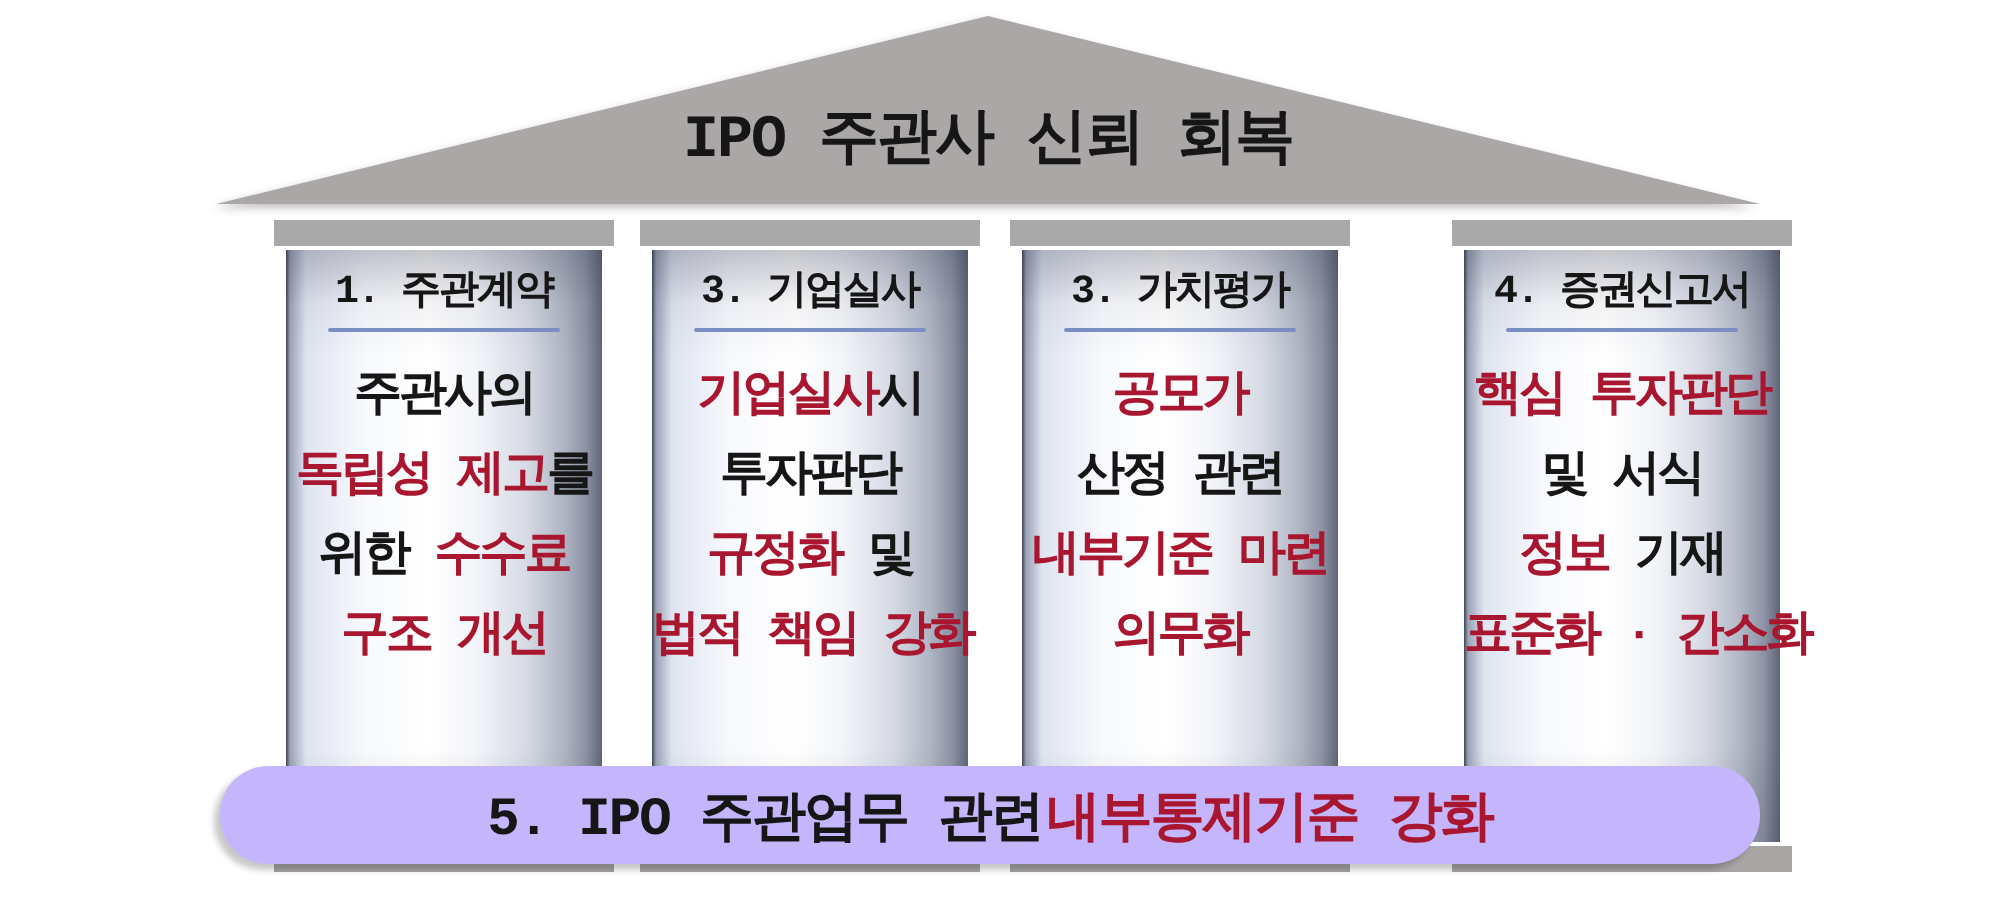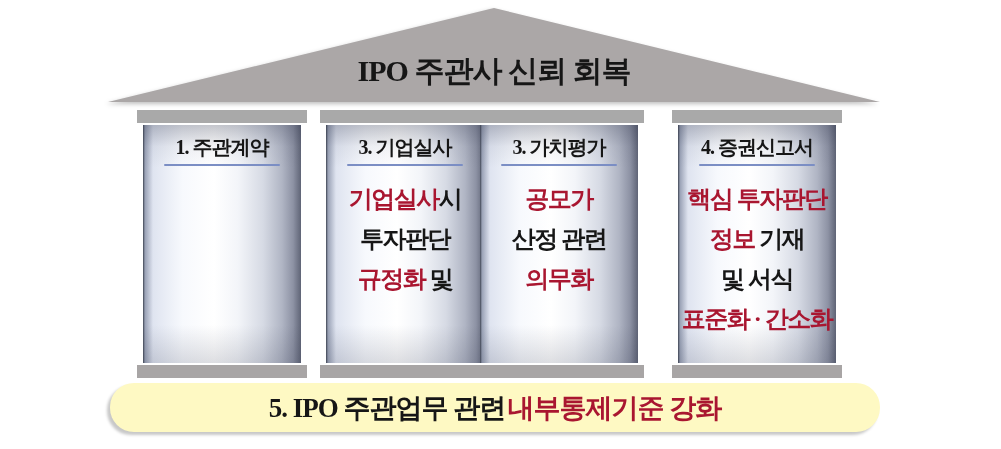--- a/index.html
+++ b/index.html
@@ -1,35 +1,35 @@
 <!DOCTYPE html>
 <html><head>
 <meta charset="utf-8">
 <style>
   html,body{margin:0;padding:0;background:#ffffff;}
   .stage{
     position:relative;width:1001px;height:449px;background:#ffffff;overflow:hidden;
-    font-family:Liberation Serif, serif;
+    font-family:Liberation Mono, monospace;
   }
   
   .roof-wrap{
     position:absolute;left:108px;top:8px;width:772px;height:94px;
     filter:drop-shadow(-2px 2px 2px rgba(0,0,0,0.25));
   }
   .roof{
     position:absolute;inset:0;background:#aba7a7;
     clip-path:polygon(50% 0,100% 100%,0 100%);
   }
   .roof-title{
     position:absolute;left:0;right:0;bottom:14px;text-align:center;
     font-size:30px;line-height:34px;font-weight:bold;color:#161616;letter-spacing:-1px;
     white-space:nowrap;
   }
   
-  .pillar{position:absolute;top:110px;width:170px;height:268px;}
+  .pillar{position:absolute;top:110px;width:170px;height:326px;}
   .cap{
     position:absolute;left:0;right:0;height:13px;background:#a9a9a9;
   }
   .cap-top{top:0;}
   .cap-bottom{bottom:0;background:#a8a5a5;}
   .pillar-body{
     position:absolute;top:15px;bottom:15px;left:6px;right:6px;
     background:
       linear-gradient(to bottom, rgba(45,50,72,0.28) 0%, rgba(45,50,72,0.06) 9%, rgba(45,50,72,0) 18%, rgba(45,50,72,0) 84%, rgba(45,50,72,0.16) 100%),
       linear-gradient(to right, #3e4452 0px, #9aa2b6 2px, #dfe4f0 10px, #f7f9fd 25%, #ffffff 45%, #f3f5f9 60%, #d6dae4 76%, #b0b5c4 88%, #8d92a4 95%, #5f6476 100%);
@@ -41,21 +41,21 @@
   .pillar-underline{
     width:74%;height:2px;background:#7b8ec4;margin:5px auto 0;border-radius:1px;
   }
   .pillar-lines{margin-top:13px;}
   .pillar-line{
     text-align:center;font-size:24px;line-height:40px;font-weight:bold;
     letter-spacing:-1.5px;white-space:nowrap;color:#161616;
   }
   
   .foundation{
-    position:absolute;left:110px;top:383px;width:770px;height:49px;background:#fef9c3;
+    position:absolute;left:110px;top:383px;width:770px;height:49px;background:#c4b5fd;
     display:flex;align-items:center;justify-content:center;
     font-size:27px;font-weight:bold;letter-spacing:-1px;white-space:nowrap;
     box-shadow:-3px 3px 3px rgba(0,0,0,0.22);
     border-radius:24px;
   }
   .foundation span{padding:0 1px;}
 </style>
 </head>
 <body>
 
@@ -65,61 +65,69 @@
     <div class="roof">
       <div class="roof-title">IPO 주관사 신뢰 회복</div>
     </div>
   </div>
 
   <div class="pillar" style="left:137px">
     <div class="cap cap-top"></div>
     <div class="pillar-body">
       <div class="pillar-header">1. 주관계약</div>
       <div class="pillar-underline"></div>
+      <div class="pillar-lines">
+          <div class="pillar-line"><span style="color: rgb(22, 22, 22);">주관사의</span></div>
+          <div class="pillar-line"><span style="color: rgb(169, 22, 48);">독립성 제고</span><span style="color: rgb(22, 22, 22);">를</span></div>
+          <div class="pillar-line"><span style="color: rgb(22, 22, 22);">위한 </span><span style="color: rgb(169, 22, 48);">수수료</span></div>
+          <div class="pillar-line"><span style="color: rgb(169, 22, 48);">구조 개선</span></div>
+        </div>
     </div>
     <div class="cap cap-bottom"></div>
   </div>
 
   <div class="pillar" style="left:320px">
     <div class="cap cap-top"></div>
     <div class="pillar-body">
       <div class="pillar-header">3. 기업실사</div>
       <div class="pillar-underline"></div>
       <div class="pillar-lines">
           <div class="pillar-line"><span style="color: rgb(169, 22, 48); text-align: right;">기업실사</span><span style="color: rgb(22, 22, 22);">시</span></div>
           <div class="pillar-line"><span style="color: rgb(22, 22, 22);">투자판단</span></div>
           <div class="pillar-line"><span style="color: rgb(169, 22, 48); text-align: center;">규정화</span><span style="color: rgb(22, 22, 22);"> 및</span></div>
+          <div class="pillar-line"><span style="color: rgb(169, 22, 48);">법적 책임 강화</span></div>
         </div>
     </div>
     <div class="cap cap-bottom"></div>
   </div>
 
-  <div class="pillar" style="left:474px">
+  <div class="pillar" style="left:505px">
     <div class="cap cap-top"></div>
     <div class="pillar-body">
       <div class="pillar-header">3. 가치평가</div>
       <div class="pillar-underline"></div>
       <div class="pillar-lines">
           <div class="pillar-line"><span style="color: rgb(169, 22, 48);">공모가</span></div>
           <div class="pillar-line"><span style="color: rgb(22, 22, 22);">산정 관련</span></div>
+          <div class="pillar-line"><span style="color: rgb(169, 22, 48);">내부기준 마련</span></div>
           <div class="pillar-line"><span style="color: rgb(169, 22, 48);">의무화</span></div>
         </div>
     </div>
     <div class="cap cap-bottom"></div>
   </div>
 
-  <div class="pillar" style="left:672px">
+  <div class="pillar" style="left:726px">
     <div class="cap cap-top"></div>
     <div class="pillar-body">
       <div class="pillar-header">4. 증권신고서</div>
       <div class="pillar-underline"></div>
       <div class="pillar-lines">
           <div class="pillar-line"><span style="color: rgb(169, 22, 48); text-align: center;">핵심 투자판단</span></div>
+          <div class="pillar-line"><span style="color: rgb(22, 22, 22);">및 서식</span></div>
           <div class="pillar-line"><span style="color: rgb(169, 22, 48);">정보 </span><span style="color: rgb(22, 22, 22);">기재</span></div>
-          <div class="pillar-line"><span style="color: rgb(22, 22, 22);">및 서식</span></div>
           <div class="pillar-line"><span style="color: rgb(169, 22, 48);">표준화 · 간소화</span></div>
         </div>
     </div>
     <div class="cap cap-bottom"></div>
   </div>
 
   <div class="foundation">
       <span style="color: rgb(22, 22, 22);">5. IPO 주관업무 관련 </span>
       <span style="color: rgb(169, 22, 48); text-align: center;">내부통제기준 강화</span>
     </div>

